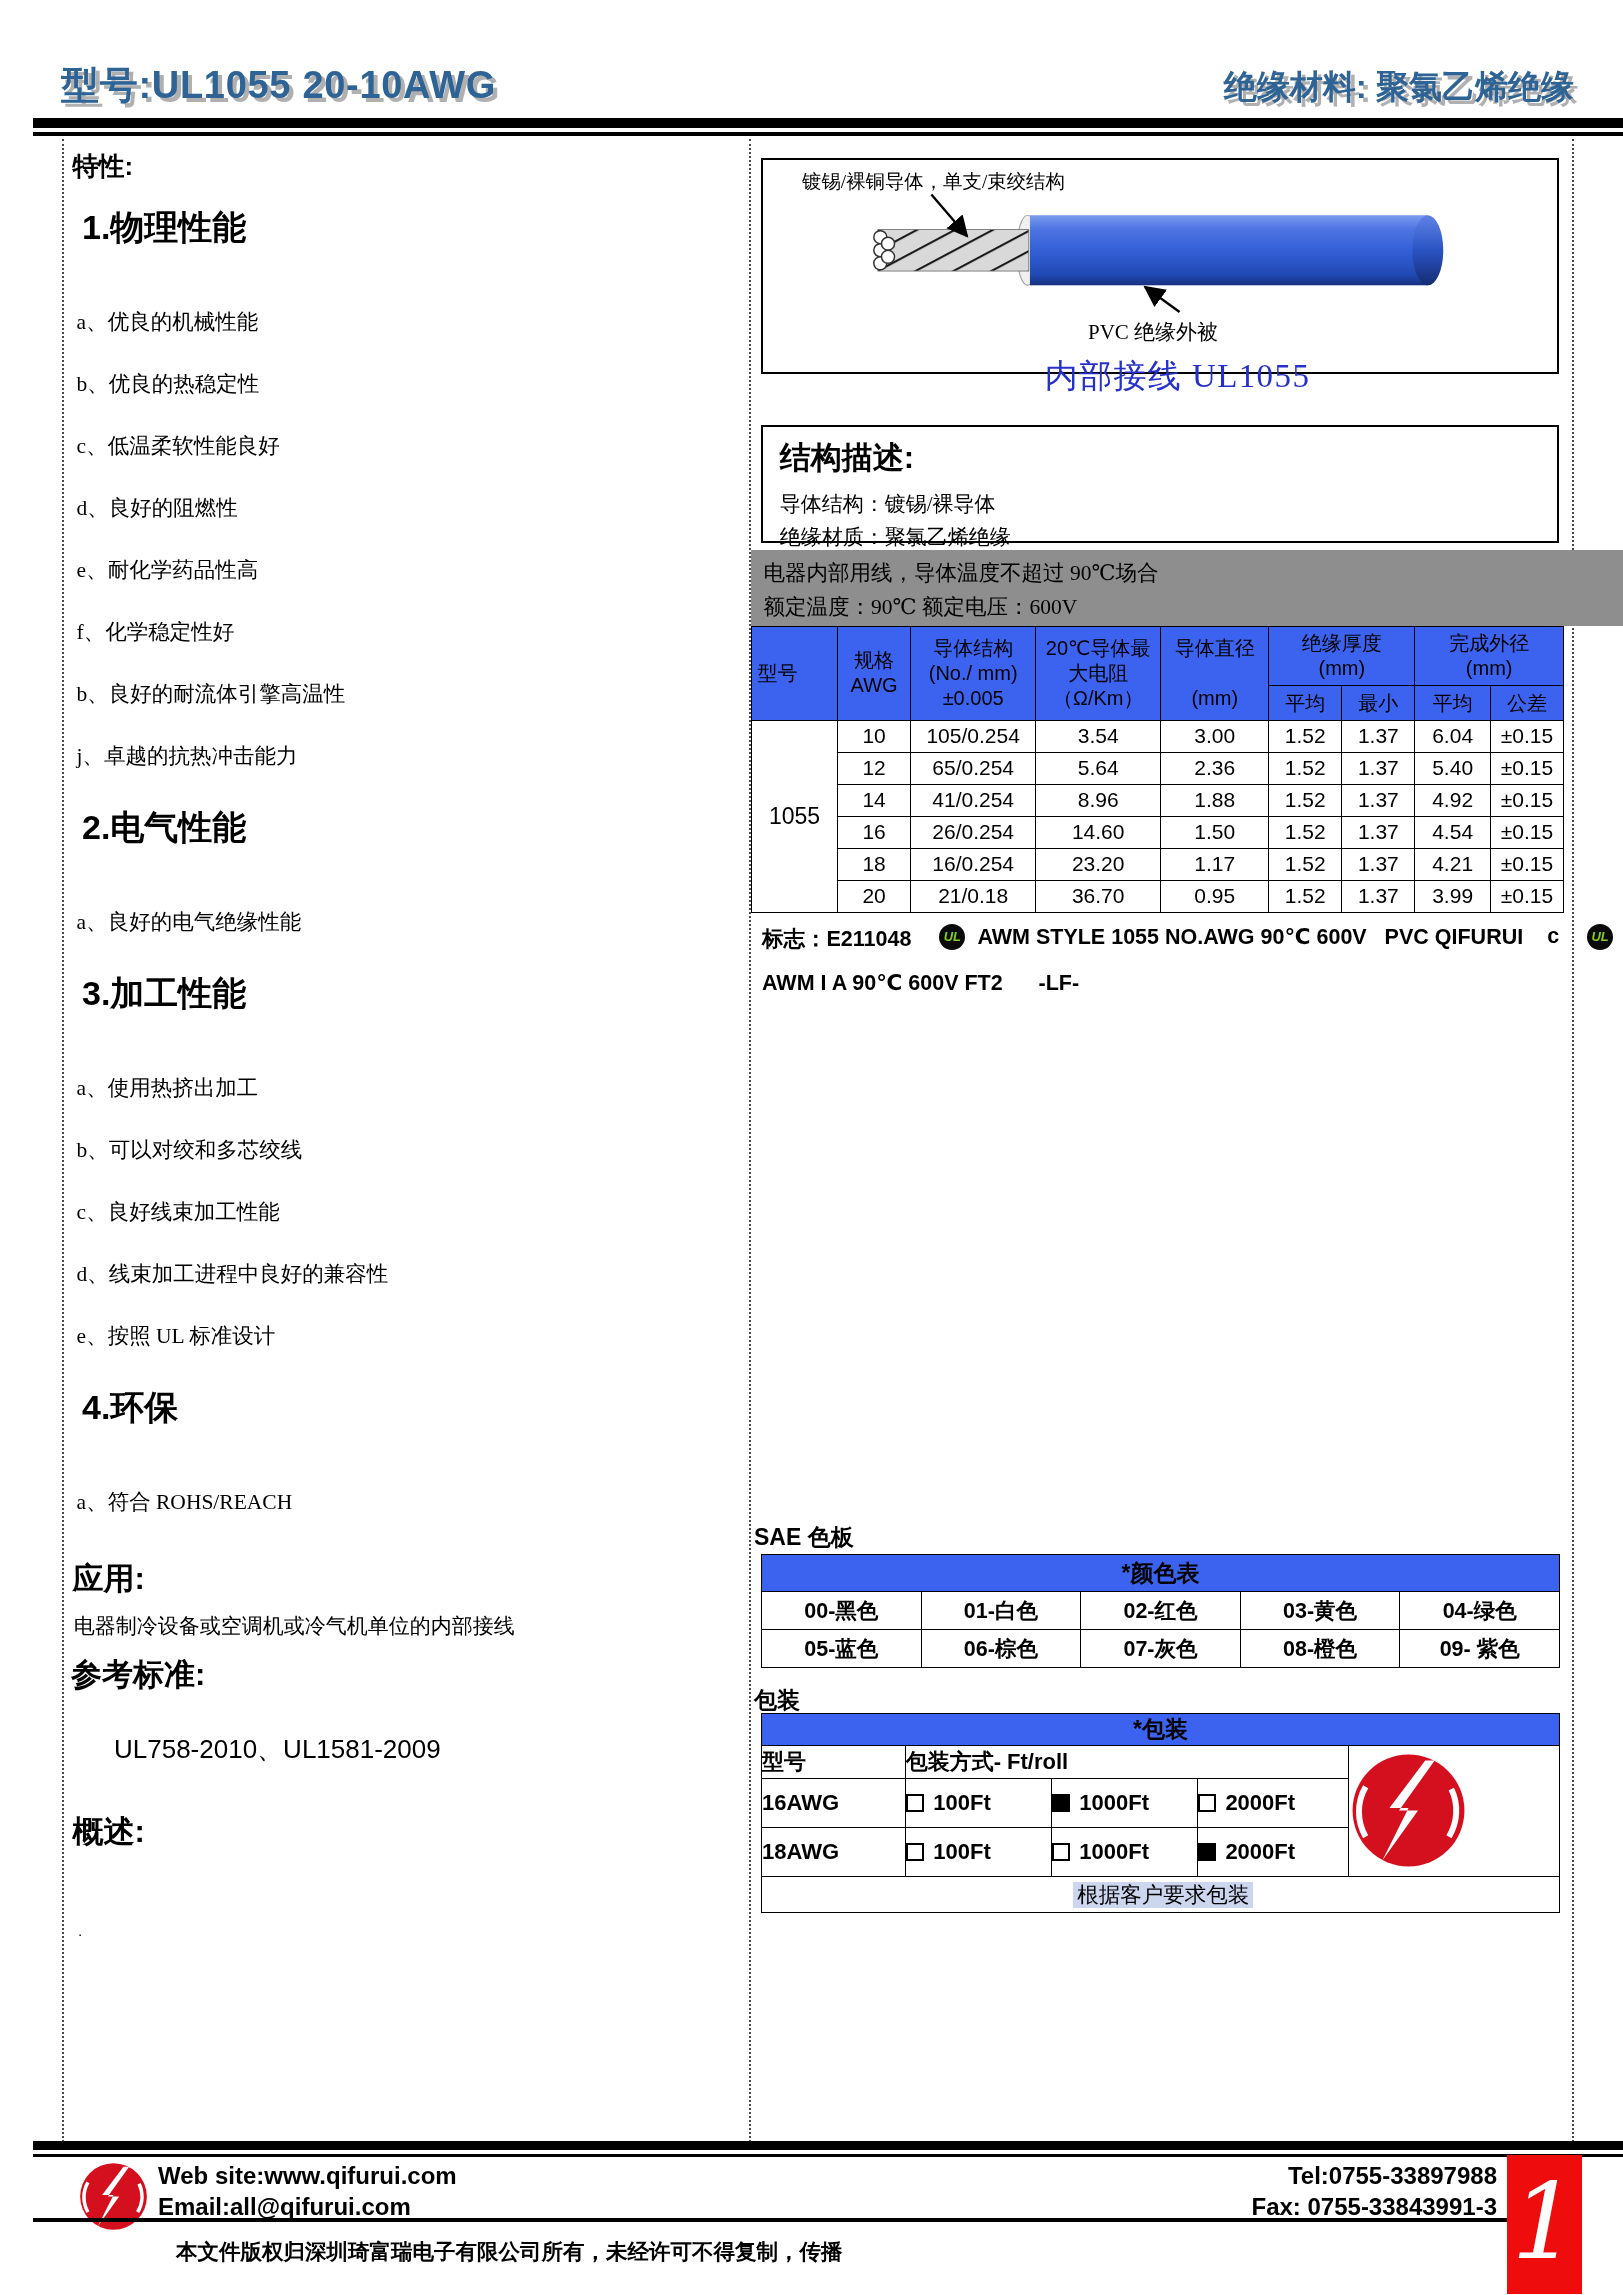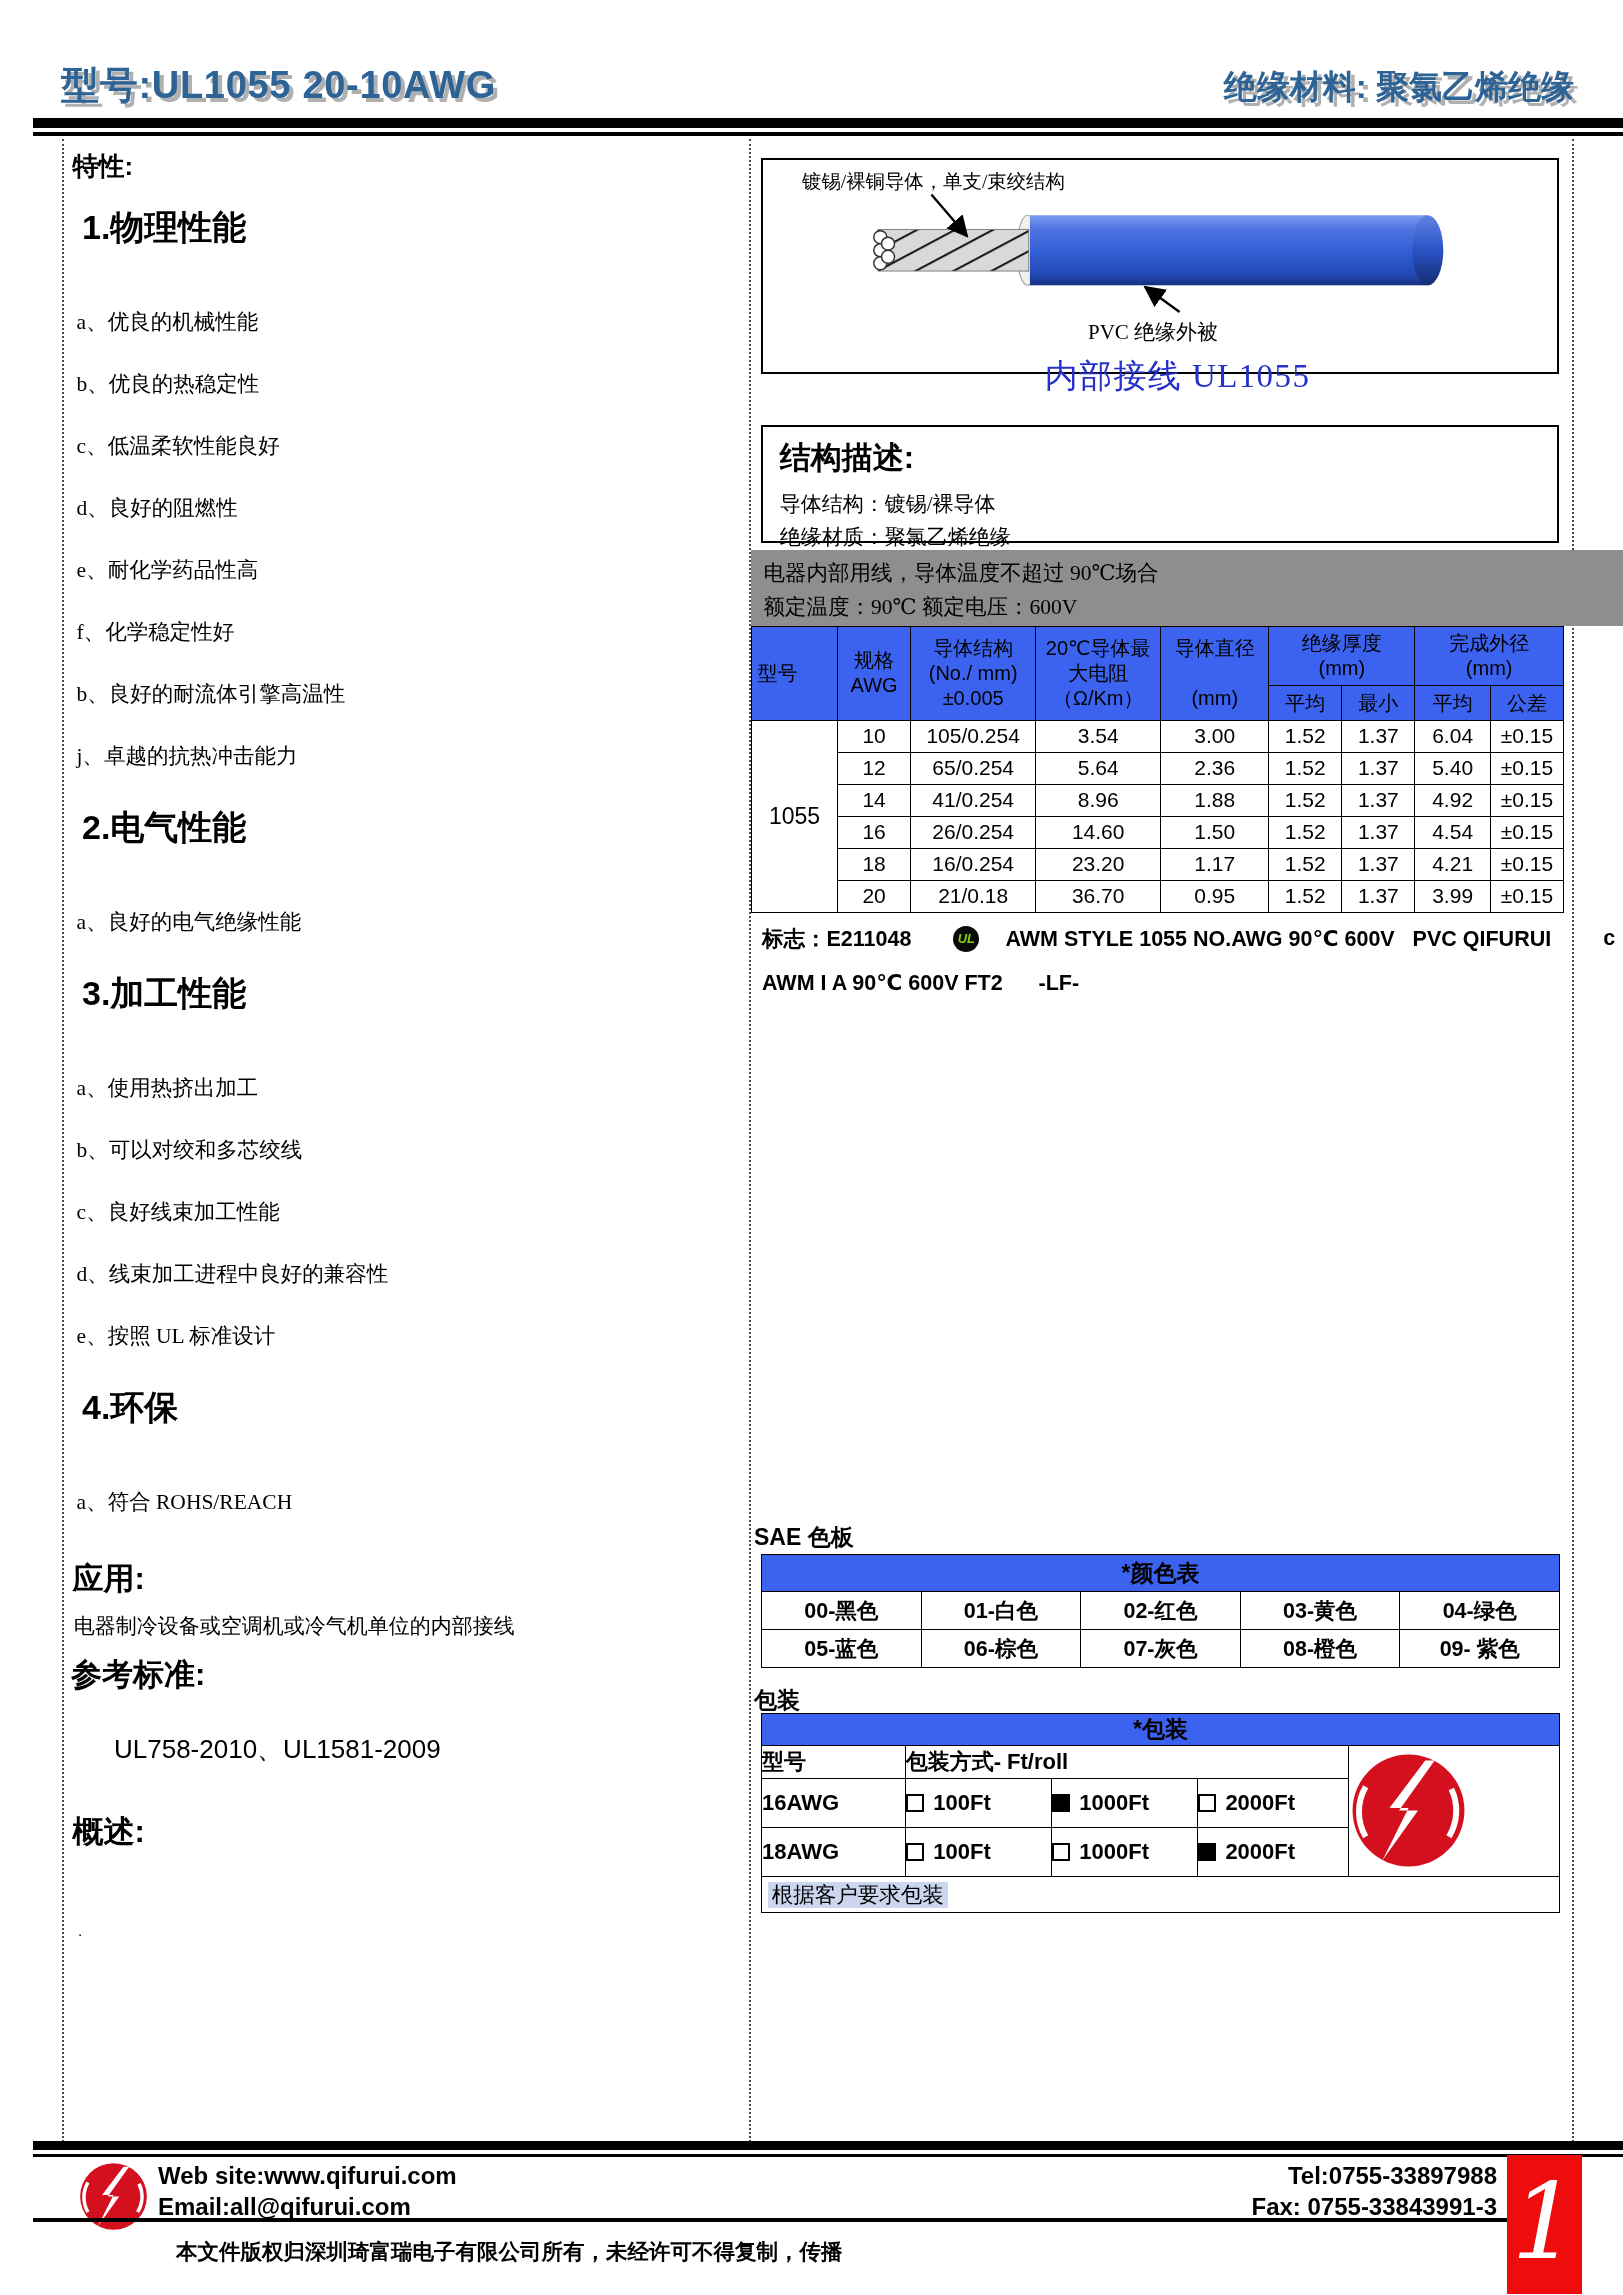--- a/index.html
+++ b/index.html
@@ -53,21 +53,21 @@
   .spec-wrap { position:absolute; left:751px; top:626px; width:813px; }
   table { border-collapse:collapse; width:100%; }
   .spec-wrap th, .spec-wrap td { border:1.4px solid #000; text-align:center; }
   .spec-wrap th { background:#3c63f0; font-weight:normal; font-size:20px; white-space:pre-line; line-height:1.25; padding:4.2px 1.4px; }
   .spec-wrap th.lft { text-align:left; padding-left:5.6px; }
   .spec-wrap td { background:#fff; font-size:21px; height:32px; }
   .spec-wrap td.model-cell { font-size:23px; }
 
   
   .marking { position:absolute; left:762px; top:924px; width:797px; font-size:21.5px; font-weight:bold; }
-  .mk-line1 { display:flex; align-items:center; gap:26px; white-space:pre; }
+  .mk-line1 { display:flex; align-items:flex-start; gap:12px; white-space:pre; }
   .mk-sp { flex:1; }
   .mk-line2 { margin-top:16.7px; white-space:pre; }
   .ulmark { display:inline-block; width:26px; height:26px; border-radius:50%; background:#0a0a0a; color:#84cc16;
             font-style:italic; font-weight:bold; font-size:13px; line-height:26px; text-align:center; flex:none;margin-left:16px; }
 
   
   .sae-label  { position:absolute; left:754px; top:1522px; font-size:23px; font-weight:bold; }
   .sae-wrap   { position:absolute; left:761px; top:1554px; width:799px; }
   .sae-wrap th, .sae-wrap td { border:1.4px solid #000; text-align:center; }
   .sae-wrap th { background:#3c63f0; font-size:23px; height:37px; }
@@ -76,21 +76,21 @@
   .pack-label { position:absolute; left:754px; top:1685px; font-size:23px; font-weight:bold; }
   .pack-wrap  { position:absolute; left:761px; top:1713px; width:799px; }
   .pack-wrap th, .pack-wrap td { border:1.4px solid #000; }
   .pack-wrap th.hdr { background:#3c63f0; font-size:23px; height:32px; }
   .pack-wrap .colhd { font-size:22px; font-weight:bold; height:33px; }
   .pack-wrap td.modelc { font-size:22px; font-weight:bold; height:49px; }
   .pack-wrap td.optc { font-size:22px; font-weight:bold; }
   .pack-wrap td.logoc { width:26%; }
   .cb { display:inline-block; width:18px; height:18px; border:2.1px solid #000; vertical-align:-2.1px; margin-right:9.7px; background:#fff; }
   .cb.on { background:#000; }
-  .pack-note-cell { text-align:left; height:36px; padding-left:5.6px; }
+  .pack-note-cell { text-align:center; height:36px; padding-left:5.6px; }
   .pack-note-cell span { background:#ccd6ee; font-family:"Liberation Serif","DejaVu Serif",serif; font-size:21.5px; padding:1.4px 4.2px; }
 
   
   .f-rule1 { position:absolute; left:33px; right:0; top:2141px; height:9px; background:#000; }
   .f-rule2 { position:absolute; left:33px; right:0; top:2154px; height:2.8px; background:#000; }
   .f-logo  { position:absolute; left:78px; top:2159px; width:71px; height:75px; }
   .f-contact { position:absolute; left:158px; top:2161px; font-size:24px; font-weight:bold; line-height:1.28; }
   .f-telfax  { position:absolute; right:126px; top:2161px; text-align:right; font-size:24px; font-weight:bold; line-height:1.28; }
   .f-divider { position:absolute; left:33px; top:2218px; width:1474px; height:3.5px; background:#000; }
   .f-pagebox { position:absolute; left:1507px; top:2155px; width:75px; height:139px; background:#ee0c0c;

